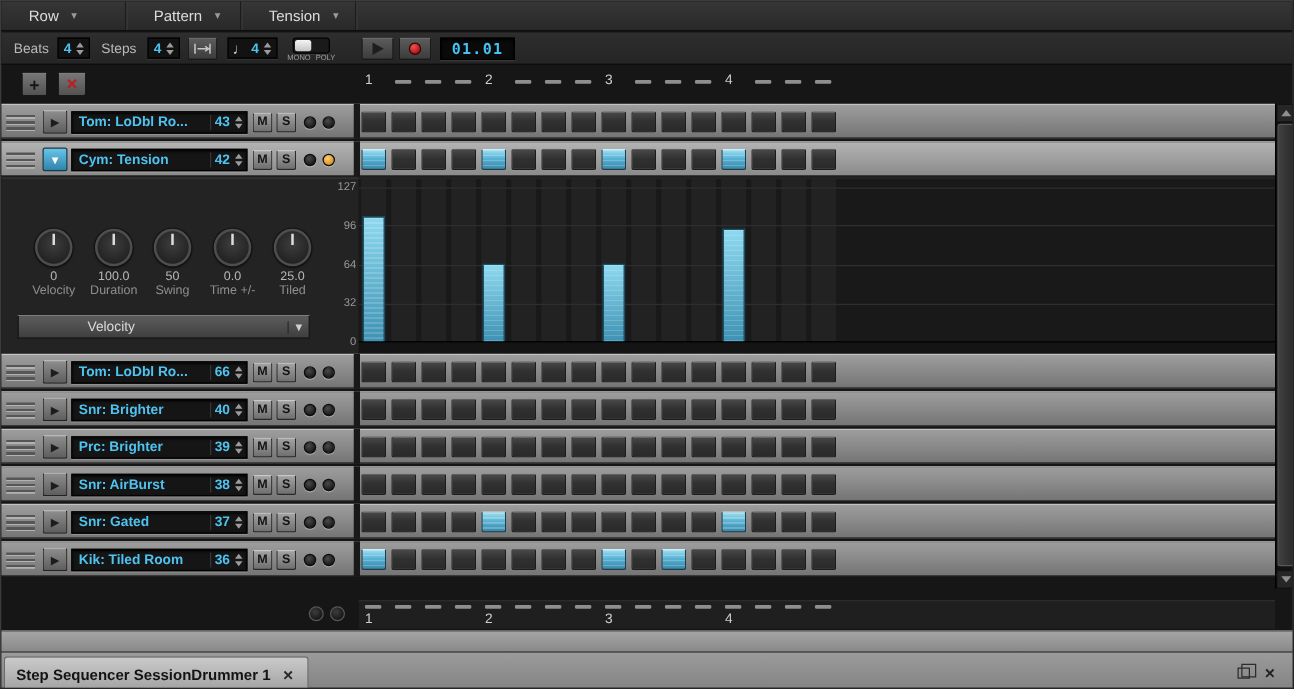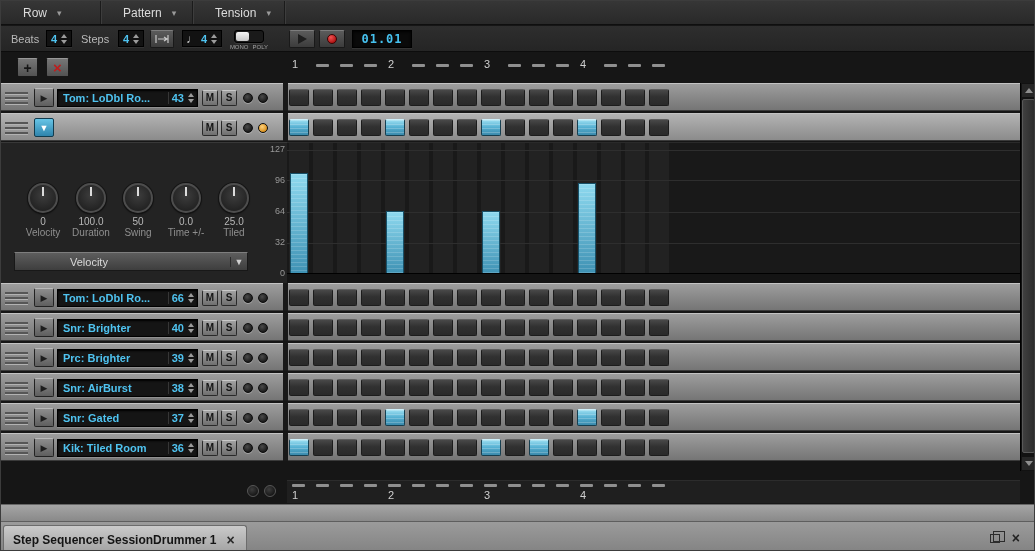--- a/index.html
+++ b/index.html
@@ -299,20 +299,28 @@
       <div class="cell" style="left: 528px;"></div>
       <div class="cell" style="left: 552px;"></div>
       <div class="cell" style="left: 576px;"></div>
       <div class="cell" style="left: 600px;"></div>
       <div class="cell" style="left: 624px;"></div>
       <div class="cell" style="left: 648px;"></div>
     </div>
     <div class="track-row selected" style="top: 112px;">
       <div class="grip"></div>
       <div class="row-btn expanded">▼</div>
+      <div class="name-box">
+        <span class="tname">Cym: Tension</span>
+        <span class="tnote">42</span>
+        <span class="spin">
+          <i class="sp-up"></i>
+          <i class="sp-dn"></i>
+        </span>
+      </div>
       <div class="ms-btn" style="left: 201px;">M</div>
       <div class="ms-btn" style="left: 220px;">S</div>
       <div class="led" style="left: 242px;"></div>
       <div class="led lit" style="left: 257px;"></div>
       <div class="seam"></div>
       <div class="cell on" style="left: 288px;"></div>
       <div class="cell" style="left: 312px;"></div>
       <div class="cell" style="left: 336px;"></div>
       <div class="cell" style="left: 360px;"></div>
       <div class="cell on" style="left: 384px;"></div>

